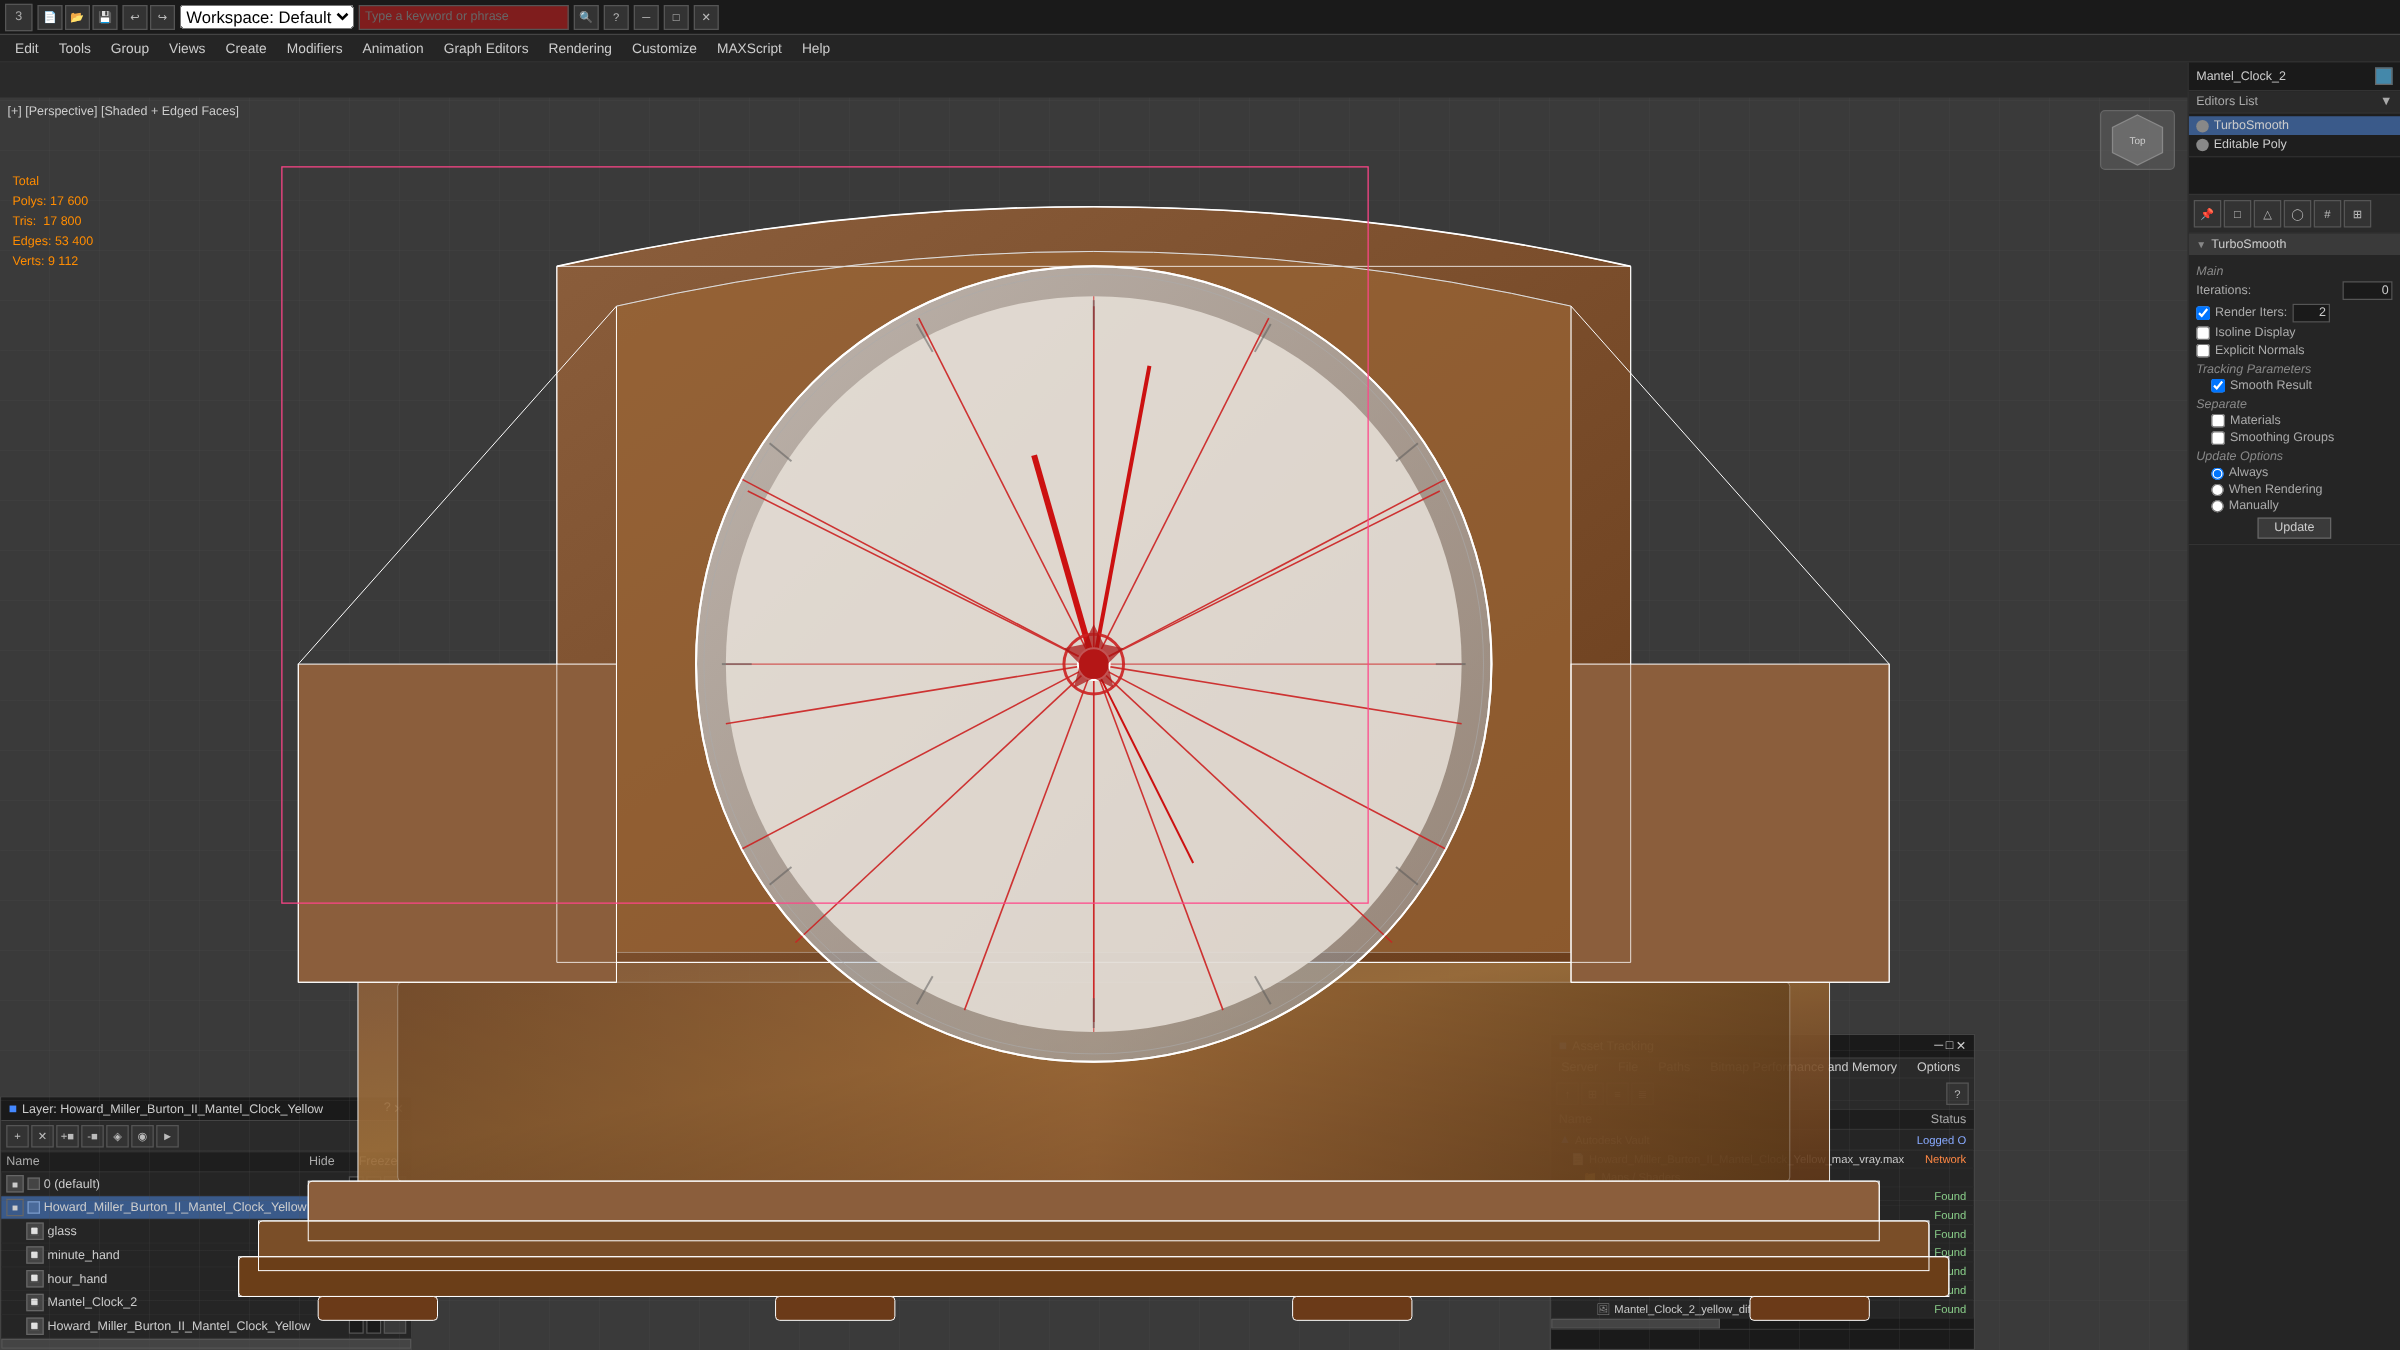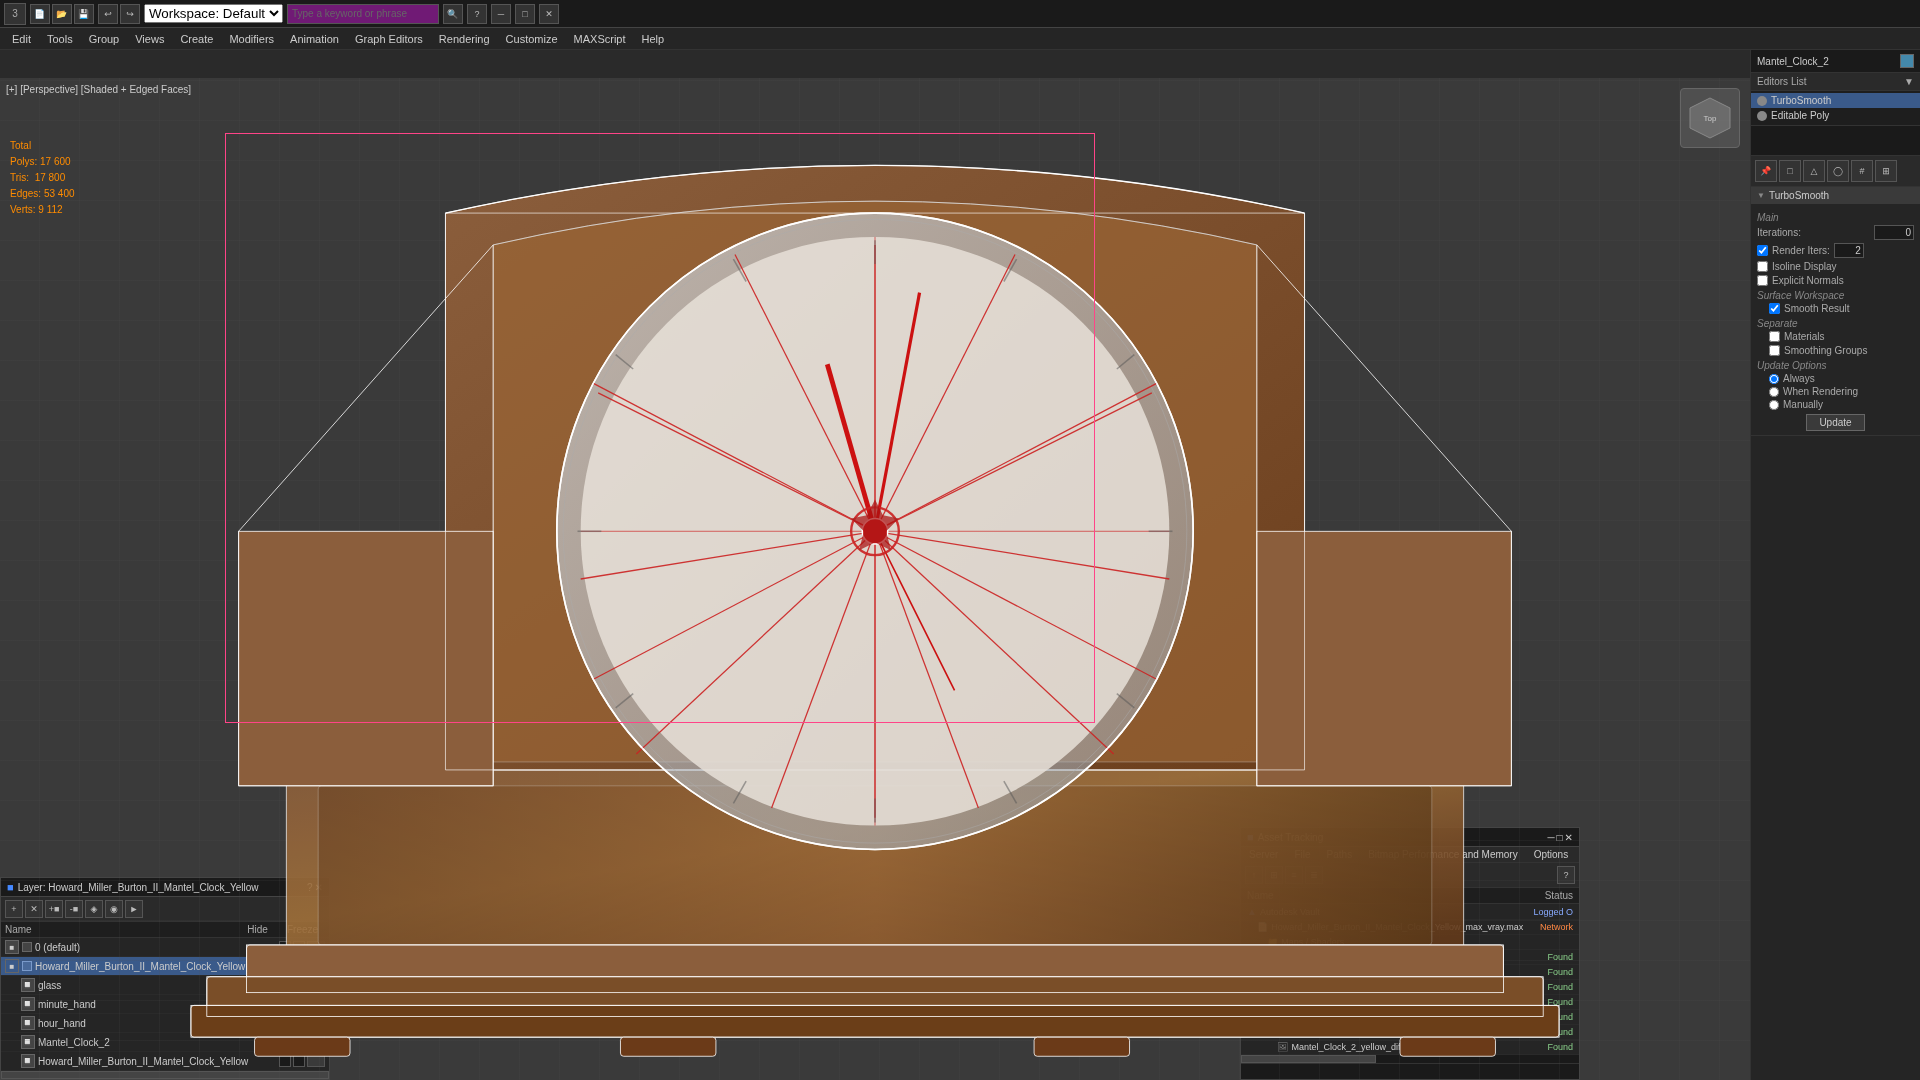--- a/index.html
+++ b/index.html
@@ -4,21 +4,21 @@
   <style>
     * { margin: 0; padding: 0; box-sizing: border-box; }
     body { width: 1920px; height: 1080px; background: #2a2a2a; font-family: 'Arial', sans-serif; font-size: 11px; color: #ccc; overflow: hidden; }
 
     
     #topbar { display: flex; align-items: center; height: 28px; background: #1a1a1a; border-bottom: 1px solid #444; padding: 0 4px; gap: 4px; }
     #topbar .logo { width: 22px; height: 22px; background: #333; border: 1px solid #555; display: flex; align-items: center; justify-content: center; color: #aaa; font-size: 10px; }
     #topbar .toolbar-group { display: flex; align-items: center; gap: 2px; }
     #topbar .tb-btn { width: 20px; height: 20px; background: #333; border: 1px solid #555; display: flex; align-items: center; justify-content: center; color: #bbb; font-size: 9px; cursor: pointer; }
     #title-bar { flex: 1; text-align: center; font-size: 11px; color: #ccc; }
-    #search-box { background: #701a75; border: 1px solid #555; color: #ccc; font-size: 10px; height: 20px; padding: 0 4px; width: 152px; }
+    #search-box { background: #7f1d1d; border: 1px solid #555; color: #ccc; font-size: 10px; height: 20px; padding: 0 4px; width: 168px; }
     #search-box::placeholder { color: #666; }
 
     
     #menubar { display: flex; align-items: center; height: 22px; background: #252525; border-bottom: 1px solid #333; padding: 0 4px; gap: 0; }
     .menu-item { padding: 2px 8px; cursor: pointer; font-size: 11px; color: #ccc; }
 
     
     #main { display: flex; height: calc(1080px - 50px); }
 
     
@@ -95,21 +95,21 @@
     #asset-scrollbar-h { height: 8px; background: #1a1a1a; }
     .scroll-thumb { height: 100%; width: 60px; background: #444; border: 1px solid #555; }
 
     
     #grid-overlay { position: absolute; top: 0; left: 0; width: 100%; height: 100%; background: 
       repeating-linear-gradient(0deg, transparent, transparent 39px, rgba(80,80,80,0.3) 40px),
       repeating-linear-gradient(90deg, transparent, transparent 39px, rgba(80,80,80,0.3) 40px);
       pointer-events: none; z-index: 1; }
 
     
-    #nav-cube { position: absolute; top: 10px; right: 10px; width: 60px; height: 60px; background: rgba(100,100,100,0.5); border: 1px solid #666; border-radius: 4px; display: flex; align-items: center; justify-content: center; z-index: 10; }
+    #nav-cube { position: absolute; top: 10px; right: 10px; width: 60px; height: 48px; background: rgba(100,100,100,0.5); border: 1px solid #666; border-radius: 4px; display: flex; align-items: center; justify-content: center; z-index: 10; }
 
     
     .pink-box { position: absolute; border: 1px solid #ff4488; pointer-events: none; z-index: 5; }
   </style>
 </head>
 <body>
 
 <div id="topbar">
   <div class="logo">3</div>
   <div class="toolbar-group">
@@ -532,21 +532,21 @@
         <div class="checkbox-row">
           <input type="checkbox" style="">
           <label class="param-label">Isoline Display</label>
         </div>
 
         <div class="checkbox-row">
           <input type="checkbox" style="">
           <label class="param-label">Explicit Normals</label>
         </div>
 
-        <div class="section-title">Surface Workspace</div>
+        <div class="section-title">Tracking Parameters</div>
 
         <div class="checkbox-row indent">
           <input type="checkbox" checked="" style="">
           <label class="param-label">Smooth Result</label>
         </div>
 
         <div class="section-title">Separate</div>
 
         <div class="checkbox-row indent">
           <input type="checkbox" style="">

